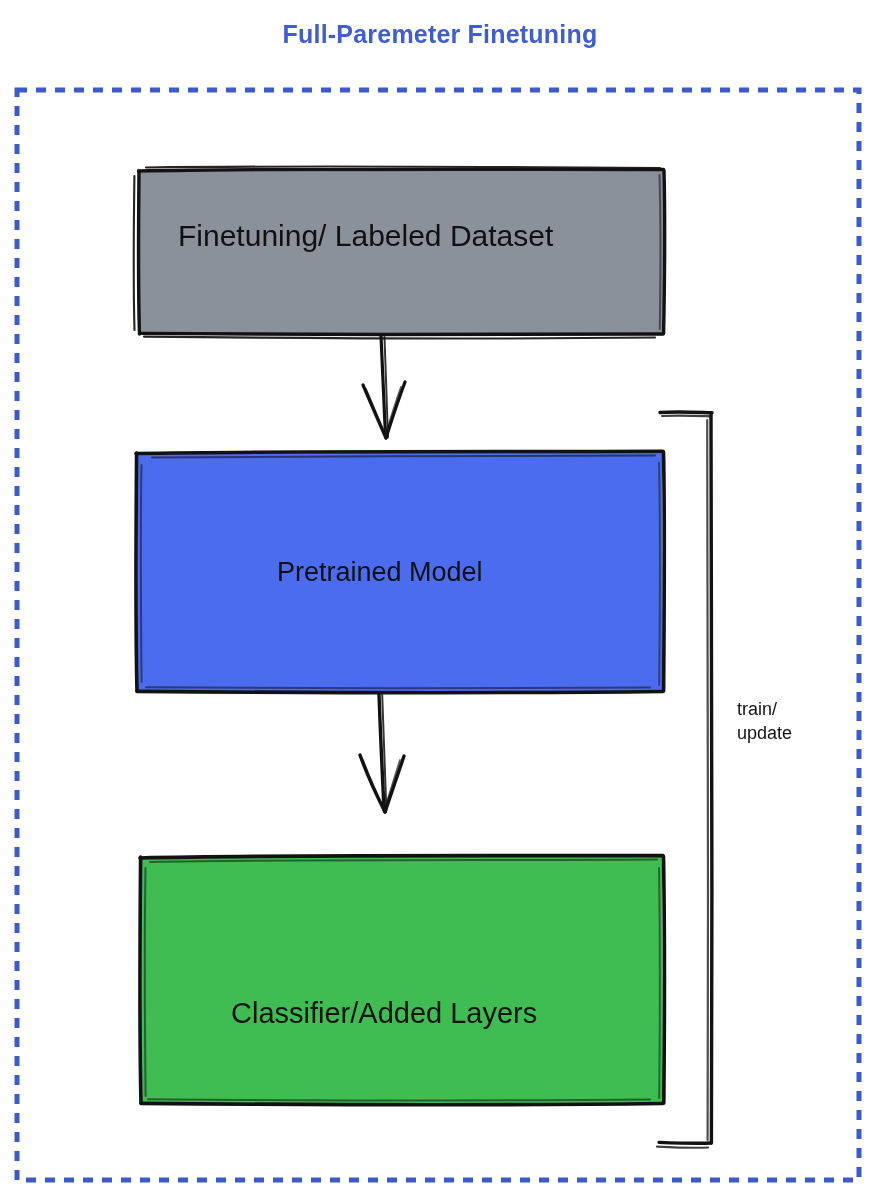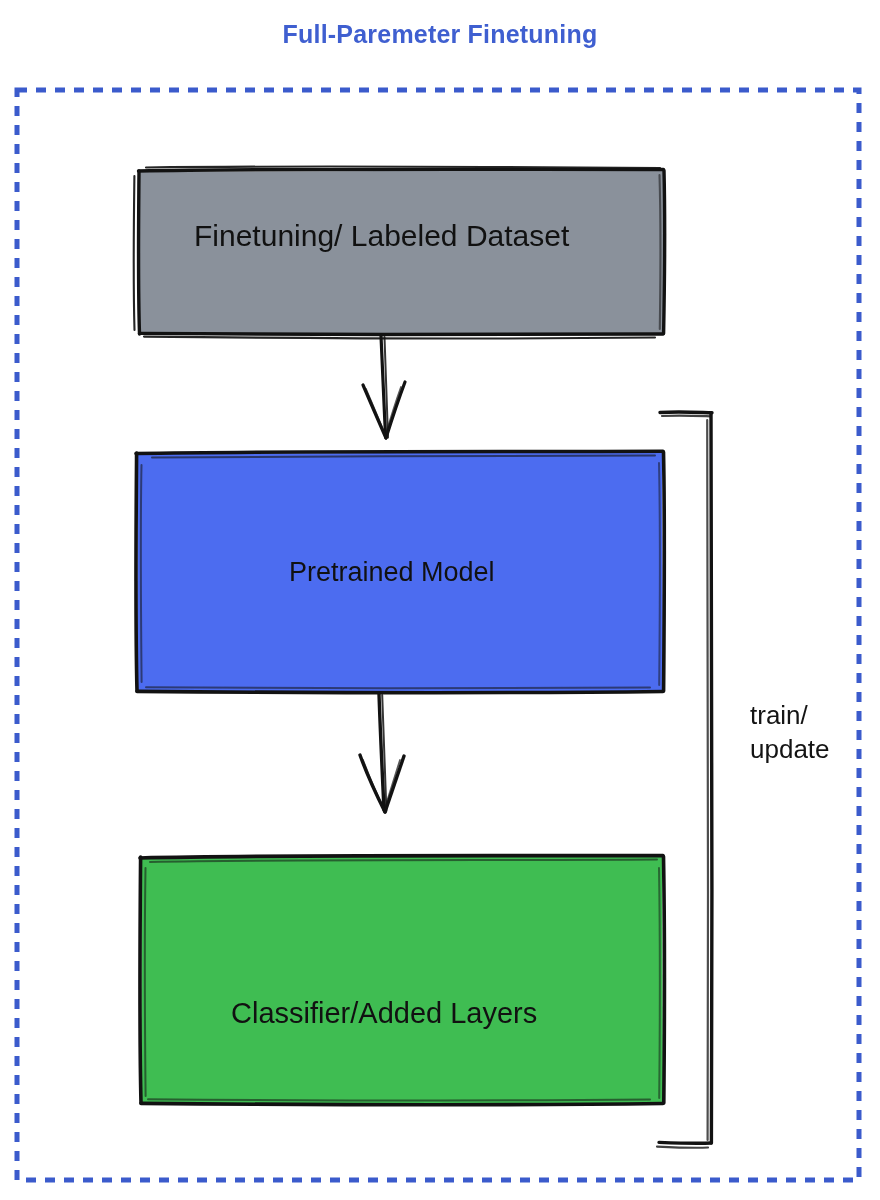--- a/index.html
+++ b/index.html
@@ -36,44 +36,43 @@
     white-space: nowrap;
   }
   .node-label {
     position: absolute;
     font-family: "Liberation Sans", sans-serif;
     color: #111111;
     white-space: pre;
     line-height: 1.18;
   }
   .node-label.gray-label {
-    left: 194px;
+    left: 178px;
     top: 218px;
     font-size: 30px;
   }
   .node-label.blue-label {
-    left: 289px;
+    left: 277px;
     top: 557px;
     font-size: 27px;
   }
   .node-label.green-label {
     left: 231px;
     top: 996px;
     font-size: 29px;
   }
   .edge-label {
     position: absolute;
     left: 737px;
     top: 698px;
     font-family: "Liberation Sans", sans-serif;
-    font-size: 26px;
+    font-size: 18px;
     color: #141414;
     line-height: 1.32;
     white-space: pre;
-    margin-left: 13px;
   }
   .svg-layer {
     position: absolute;
     left: 0;
     top: 0;
     width: 880px;
     height: 1200px;
     pointer-events: none;
   }
 </style>

